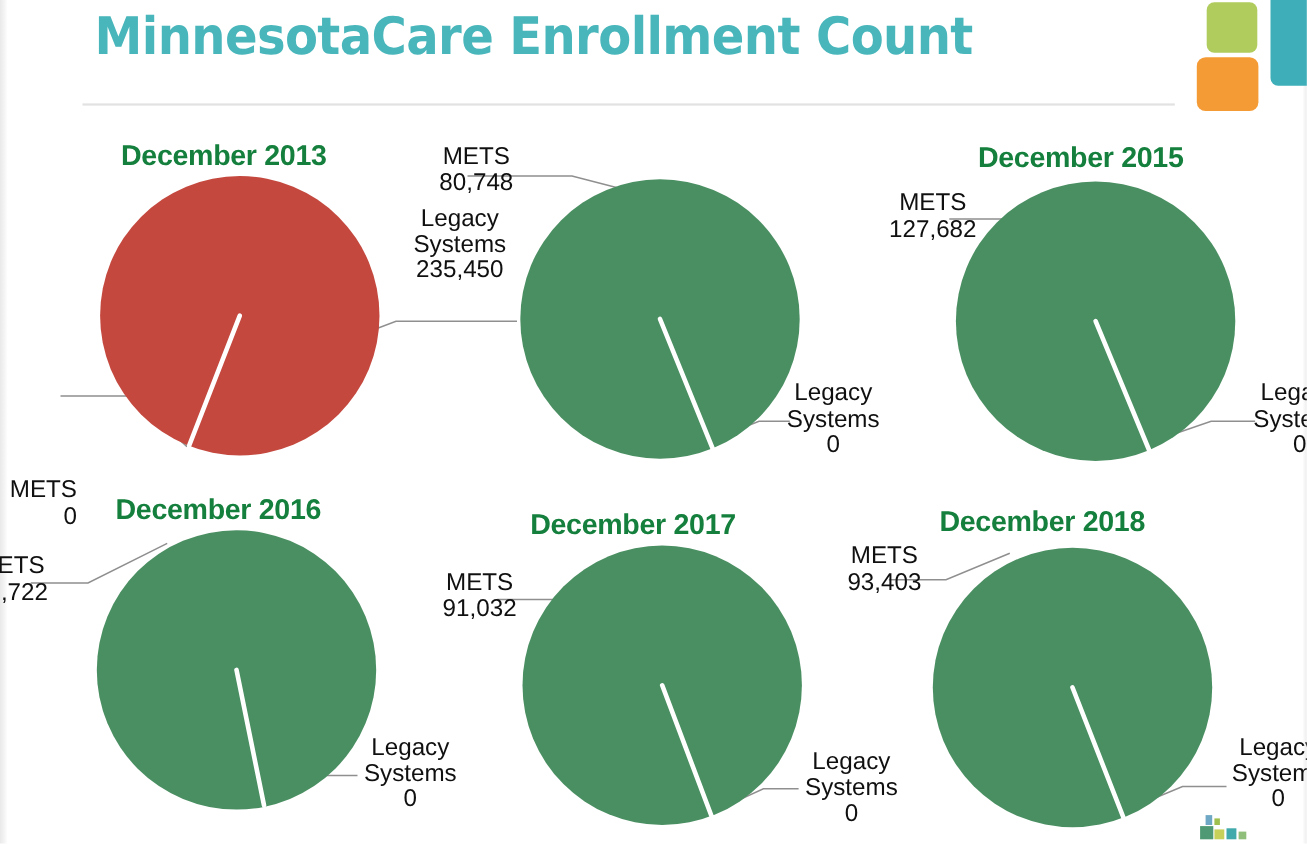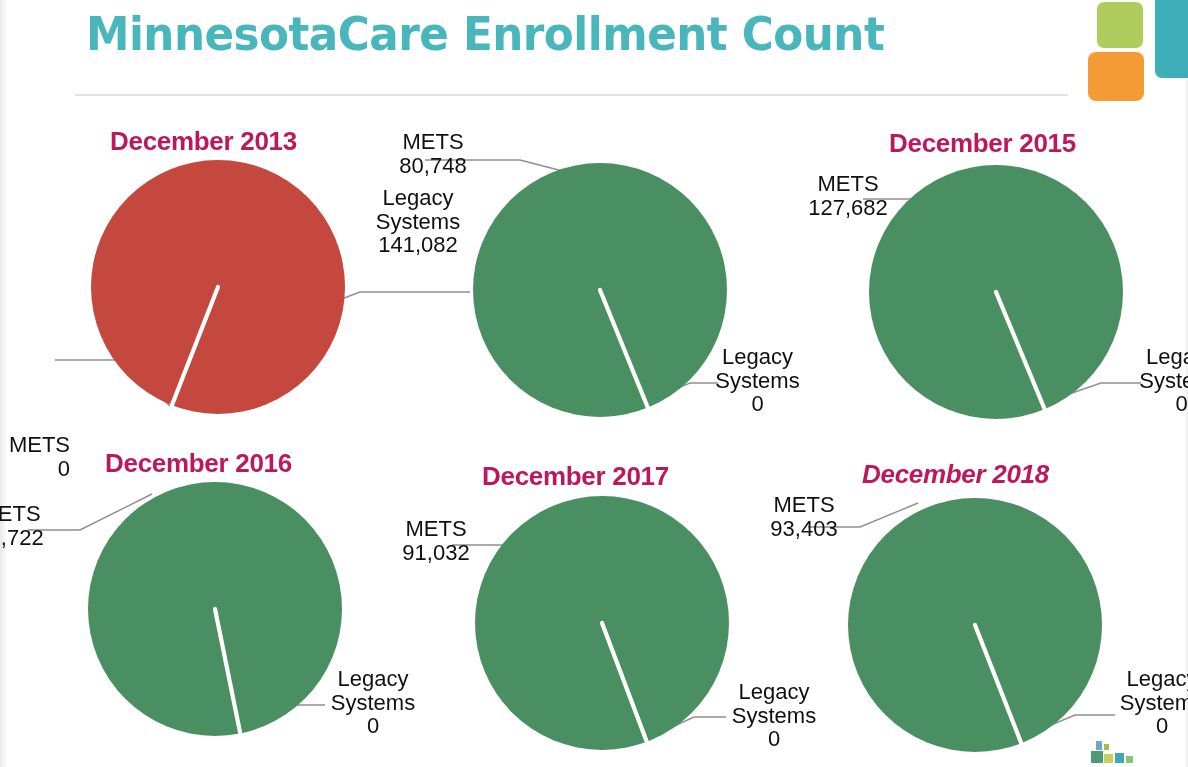--- a/index.html
+++ b/index.html
@@ -103,21 +103,21 @@
 
   
   .chart {
     position: absolute;
   }
   .chart-title {
     position: absolute;
     font-size: 26px;
     line-height: 30px;
     font-weight: bold;
-    color: #be185d;
+    color: #15803d;
     white-space: nowrap;
     font-family: "Liberation Sans", sans-serif;
     letter-spacing: -0.3px;
   }
   .pie-svg {
     position: absolute;
     left: 0; top: 0;
     overflow: visible;
   }
   .dlabel {
@@ -162,21 +162,21 @@
 
     <div class="dlabel right" style="left:-60px; top:313px; width:130px;">
       <div>METS</div>
       <div>0</div>
     </div>
   </div>
 
   <div class="dlabel center" style="left:358px; top:186px; width:120px;">
     <div>Legacy</div>
     <div>Systems</div>
-    <div>141,082</div>
+    <div>235,450</div>
   </div>
 
   <div class="chart" style="left:400px; top:120px; width:400px; height:320px;">
 
     <svg class="pie-svg" width="400" height="320" viewBox="0 0 400 320">
 
       <polyline points="178,55 120,40 25,40" fill="none" stroke="#8f8f8f" stroke-width="1.4"></polyline>
 
       <polyline points="247,280 290,263 318,263" fill="none" stroke="#8f8f8f" stroke-width="1.4"></polyline>
 
@@ -269,21 +269,21 @@
     </div>
 
     <div class="dlabel center" style="left:315px; top:225px; width:110px;">
       <div>Legacy</div>
       <div>Systems</div>
       <div>0</div>
     </div>
   </div>
 
   <div class="chart" style="left:790px; top:455px; width:398px; height:312px;">
-    <div class="chart-title" style="left:72px; top:4px;font-style:italic;">December 2018</div>
+    <div class="chart-title" style="left:64px; top:4px;">December 2018</div>
 
     <svg class="pie-svg" width="398" height="312" viewBox="0 0 398 312">
 
       <polyline points="128,48 70,72 18,72" fill="none" stroke="#8f8f8f" stroke-width="1.4"></polyline>
 
       <polyline points="230,283 285,260 325,260" fill="none" stroke="#8f8f8f" stroke-width="1.4"></polyline>
 
       <circle cx="185" cy="170" r="127" fill="#4a8f62"></circle>
 
       <line x1="185" y1="170" x2="232" y2="290" stroke="#ffffff" stroke-width="4.2" stroke-linecap="round"></line>

